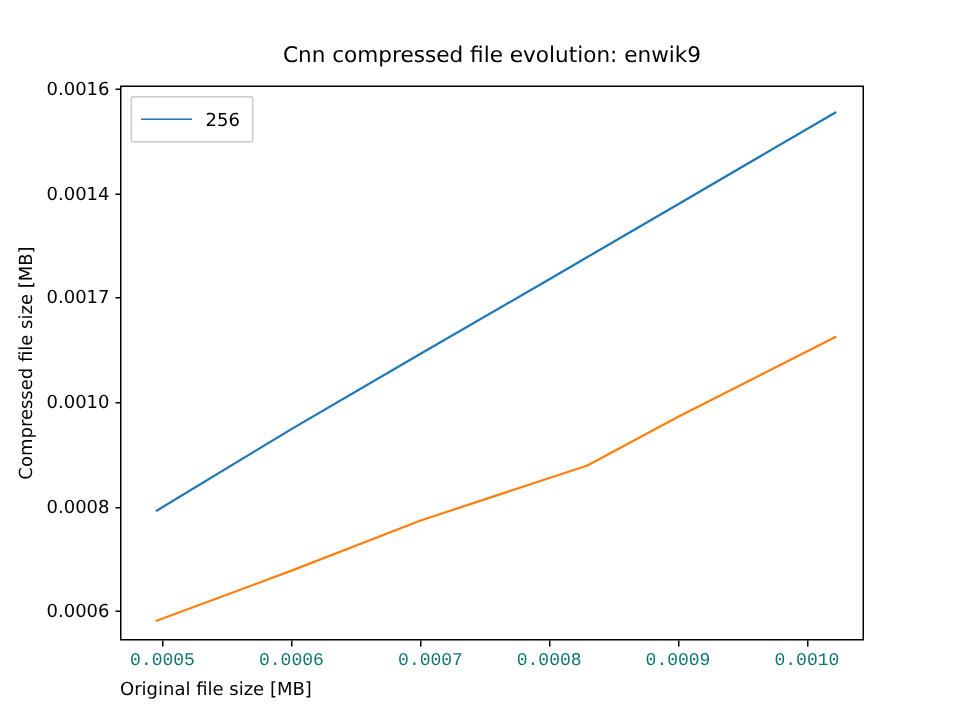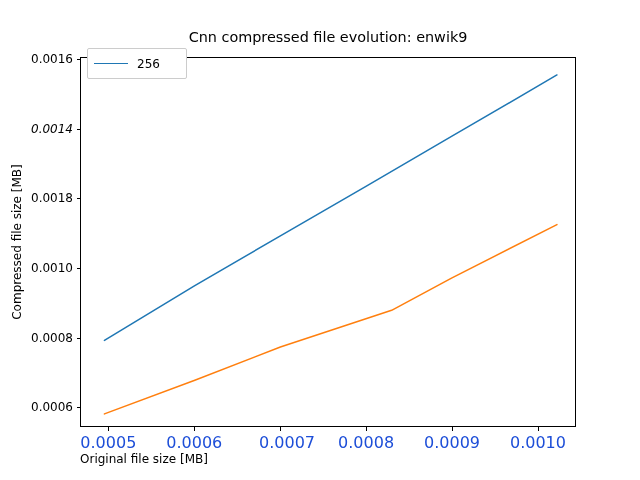--- a/index.html
+++ b/index.html
@@ -61,24 +61,25 @@
   .tick-mark-y {
     position: absolute;
     width: 3.5px;
     height: 1px;
     background: #000000;
     left: 76.5px;
   }
   .tick-label-x {
     position: absolute;
     top: 433px;
-    font-size: 16px;
-    color: #1d4ed8;
+    font-size: 12px;
+    color: #0f766e;
     transform: translateX(-50%);
     white-space: nowrap;
+    font-family: Liberation Mono, monospace;
   }
   .tick-label-y {
     position: absolute;
     right: 567px;
     font-size: 12px;
     color: #000000;
     transform: translateY(-50%);
     white-space: nowrap;
     text-align: left;
   }
@@ -101,25 +102,25 @@
     color: #000000;
     transform: translate(-50%, -50%) rotate(-90deg);
     transform-origin: center center;
     white-space: nowrap;
     margin-left: 17px;
   }
   
   #legend {
     position: absolute;
     left: 87px;
-    top: 48px;
+    top: 64px;
     background: #ffffff;
     border: 0.8px solid #cccccc;
     border-radius: 2px;
-    padding: 5px 26px 5px 6px;
+    padding: 5px 8px 5px 6px;
     box-sizing: border-box;
   }
   .legend-row {
     display: flex;
     align-items: center;
     height: 19px;
   }
   .legend-swatch {
     width: 34px;
     height: 0;
@@ -173,18 +174,18 @@
     <div class="tick-label-x" style="left: 452.021px; text-align: center;">0.0009</div>
     <div class="tick-mark-x" style="left: 537.939px;"></div>
     <div class="tick-label-x" style="left: 537.939px;">0.0010</div>
     <div class="tick-mark-y" style="top: 407.151px;"></div>
     <div class="tick-label-y" style="top: 407.151px;">0.0006</div>
     <div class="tick-mark-y" style="top: 337.504px;"></div>
     <div class="tick-label-y" style="top: 337.504px;">0.0008</div>
     <div class="tick-mark-y" style="top: 267.856px;"></div>
     <div class="tick-label-y" style="top: 267.856px;">0.0010</div>
     <div class="tick-mark-y" style="top: 198.209px;"></div>
-    <div class="tick-label-y" style="top: 198.209px;">0.0018</div>
+    <div class="tick-label-y" style="top: 198.209px;">0.0017</div>
     <div class="tick-mark-y" style="top: 128.562px;"></div>
-    <div class="tick-label-y" style="top: 128.562px; font-style: italic;">0.0014</div>
+    <div class="tick-label-y" style="top: 128.562px;">0.0014</div>
     <div class="tick-mark-y" style="top: 58.9153px;"></div>
     <div class="tick-label-y" style="top: 58.9153px;">0.0016</div>
   </div>
 
 </body></html>

